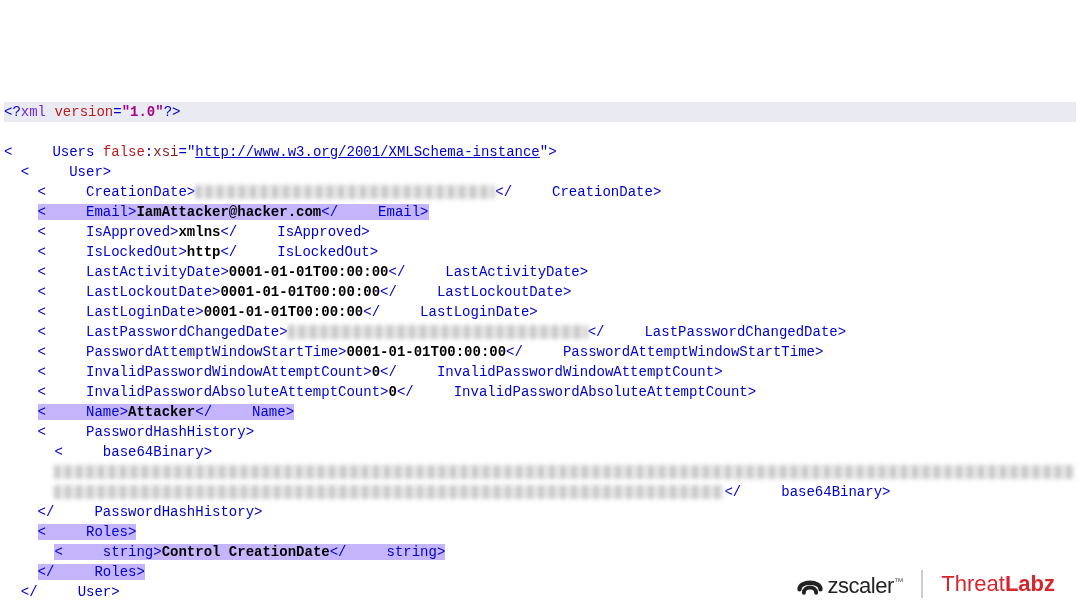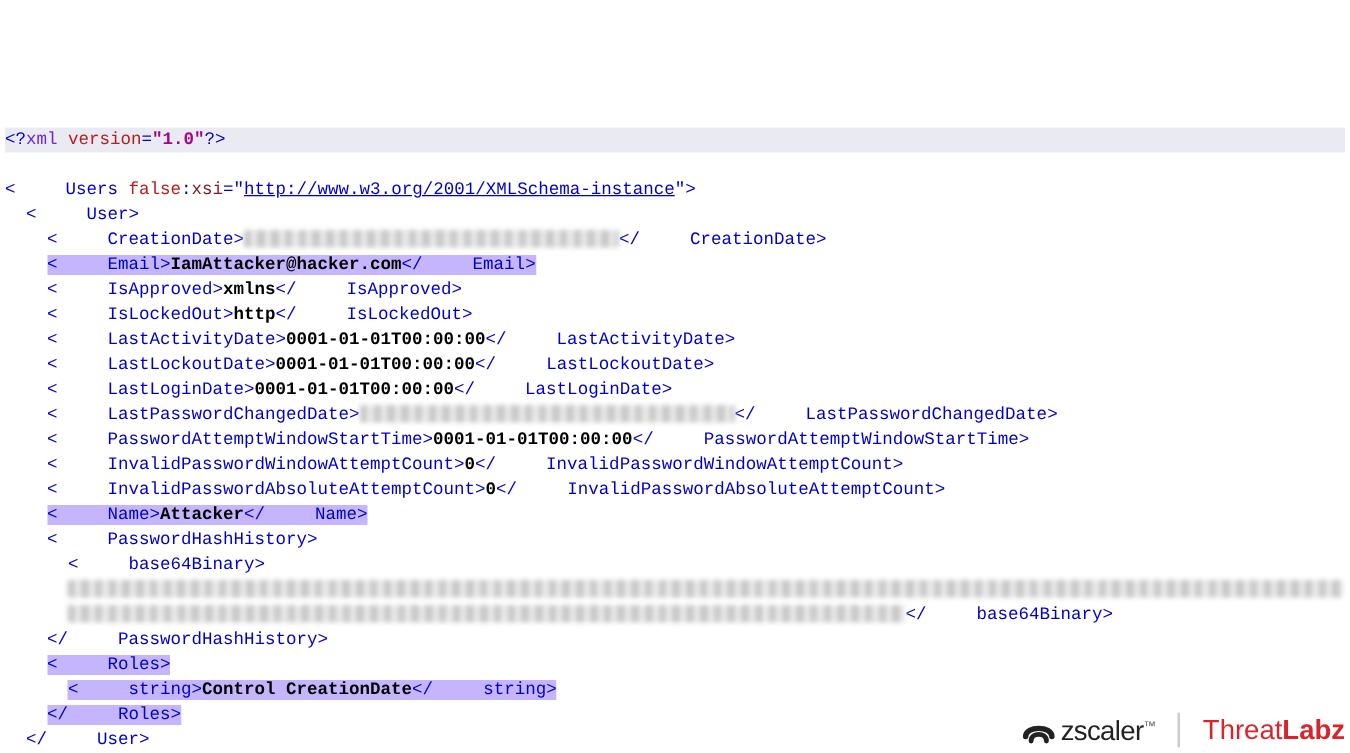--- a/index.html
+++ b/index.html
@@ -36,21 +36,21 @@
   .censor::before {
     content:"";
     position:absolute;
     top:0; bottom:0; left:0; right:0;
     background: repeating-linear-gradient(90deg,#bdbdbd 0 6px,#efefef 6px 11px);
     opacity:0.7;
   }
   .brand {
     position: fixed;
     bottom: 4px;
-    right: 4px;
+    right: 25px;
     display: flex;
     align-items: center;
     font-family: Arial, sans-serif;
   }
   .zscaler {
     display: flex;
     align-items: center;
     gap: 4px;
     padding-right: 18px;
     border-right: 2px solid #ccc;

